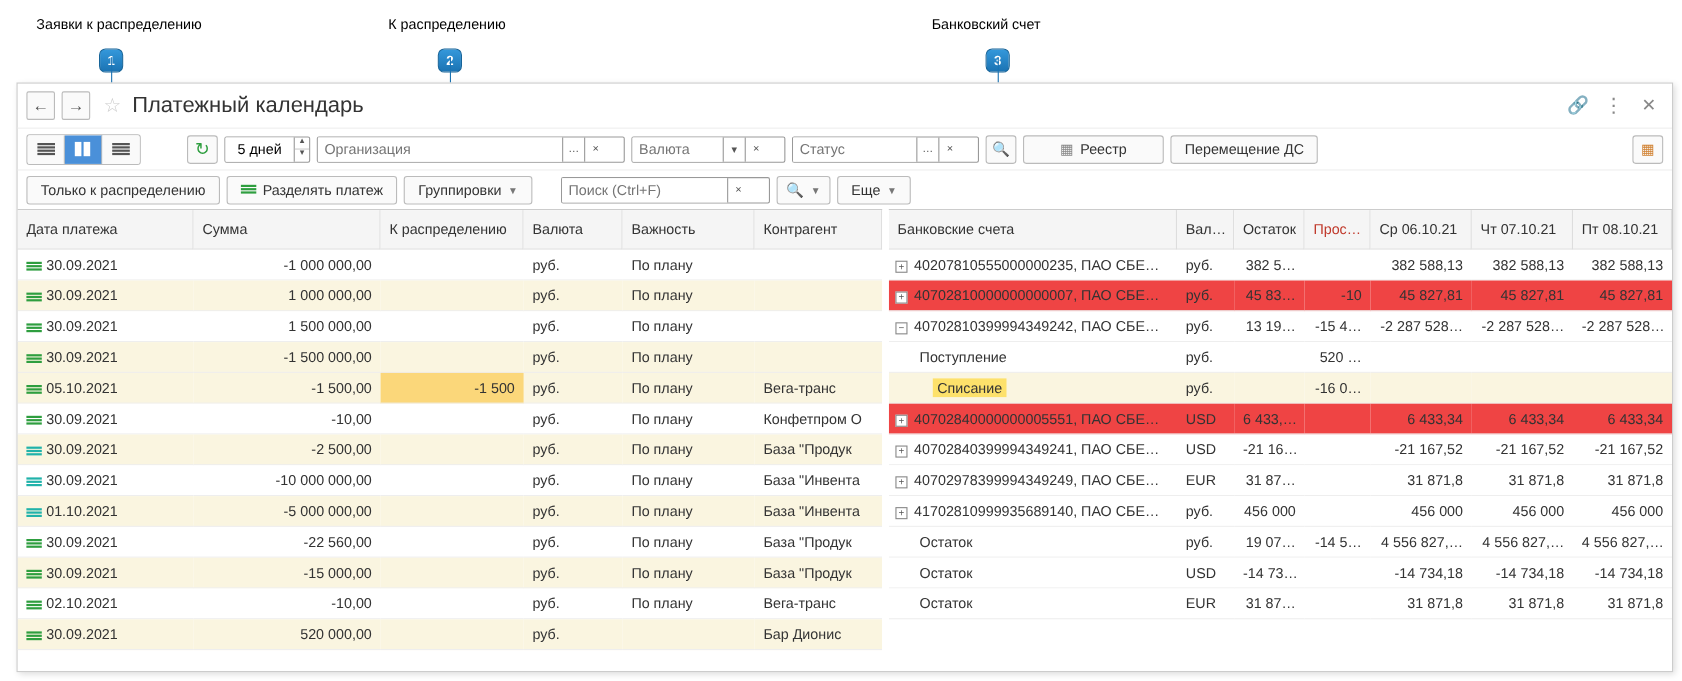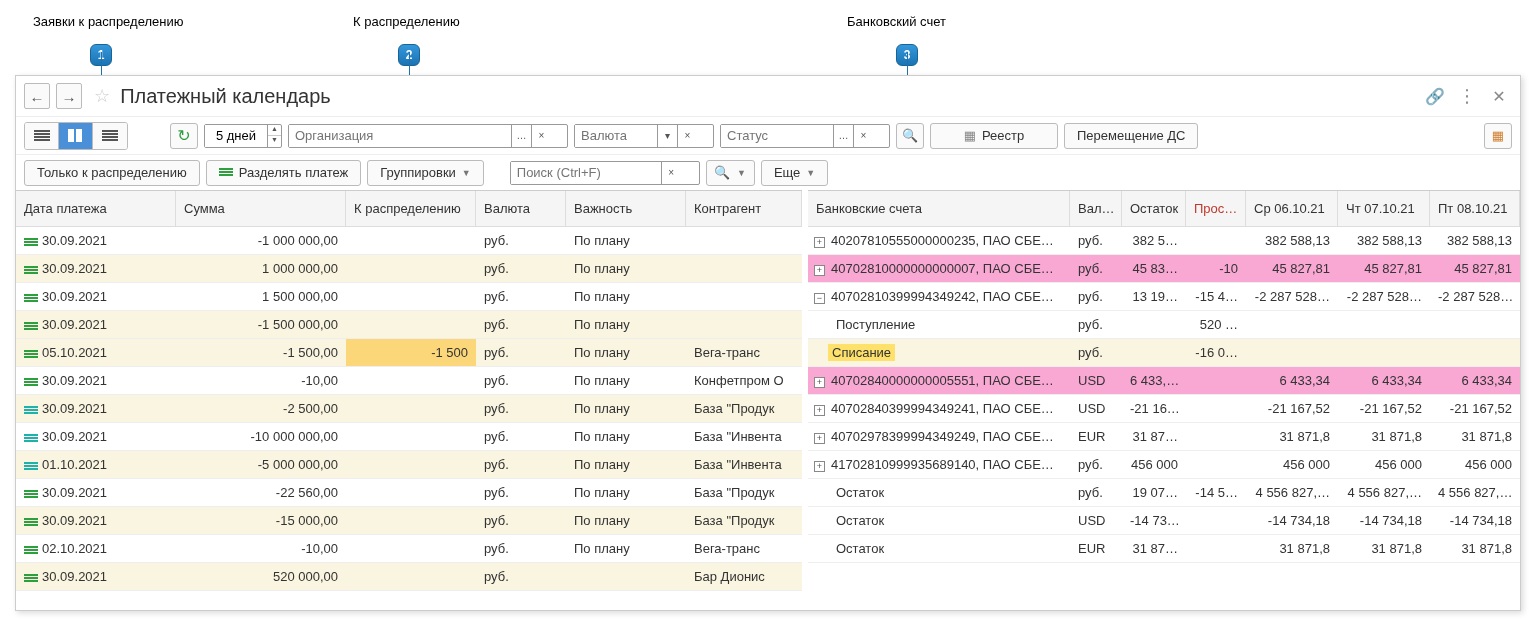--- a/index.html
+++ b/index.html
@@ -37,21 +37,21 @@
   .green-icon span{display:block;height:2px;background:#2e9e3f;margin:1px 0;}
   .splitter { position:absolute; top:114px; bottom:0; left:786px; width:6px; cursor:col-resize; }
   
   .left-pane { position:absolute; left:0; top:114px; width:786px; bottom:0; overflow:hidden; border-top:1px solid #ccc; }
   .right-pane { position:absolute; left:792px; top:114px; right:0; bottom:0; overflow:hidden; border-top:1px solid #ccc; }
   table.grid { border-collapse:separate; border-spacing:0; width:100%; table-layout:fixed; }
   table.grid th { background:#f5f5f5; border:1px solid #ddd; border-top:none; border-left:none; height:36px; font-weight:normal; color:#333; text-align:left; padding:0 8px; overflow:hidden;white-space:nowrap; }
   table.grid td { border-bottom:1px solid #eee; height:28px; padding:0 8px; color:#333; overflow:hidden;white-space:nowrap; }
   .row-light { background:#fff; }
   .row-beige { background:#faf5e0; }
-  .row-green { background:#f9a8d4; }
+  .row-green { background:#ef4444; }
   .num { text-align:right; }
   .neg { color:#c0392b; }
   .row-icon { width:14px;height:10px;display:inline-block;margin-right:4px;vertical-align:middle; }
   .rbar{display:block;height:2px;margin:1px 0;}
   .green .rbar{background:#2e9e3f;}
   .teal .rbar{background:#20b2aa;}
   .expander { width:11px;height:11px;border:1px solid #888;display:inline-flex;align-items:center;justify-content:center;font-size:9px;line-height:9px;color:#555;margin-right:6px;background:#fff;cursor:pointer; }
   .cell-box { display:inline-block;background:#fde16b;padding:1px 4px; }
 </style>
 </head>
@@ -363,21 +363,21 @@
             <tr class="row-light">
               <td style="padding-left:28px;">Поступление</td>
               <td>руб.</td>
               <td class="num"></td>
               <td class="num neg">520 …</td>
               <td class="num"></td>
               <td class="num"></td>
               <td class="num"></td>
             </tr>
             <tr class="row-beige">
-              <td style="padding-left:20px;margin-left:33px;"><span class="cell-box">Списание</span></td>
+              <td style="padding-left:40px;margin-left:33px;"><span class="cell-box">Списание</span></td>
               <td>руб.</td>
               <td class="num"></td>
               <td class="num neg">-16 0…</td>
               <td class="num"></td>
               <td class="num"></td>
               <td class="num"></td>
             </tr>
             <tr class="row-green">
               <td style="padding-left:6px;"><span class="expander">+</span>40702840000000005551, ПАО СБЕ…</td>
               <td>USD</td>

